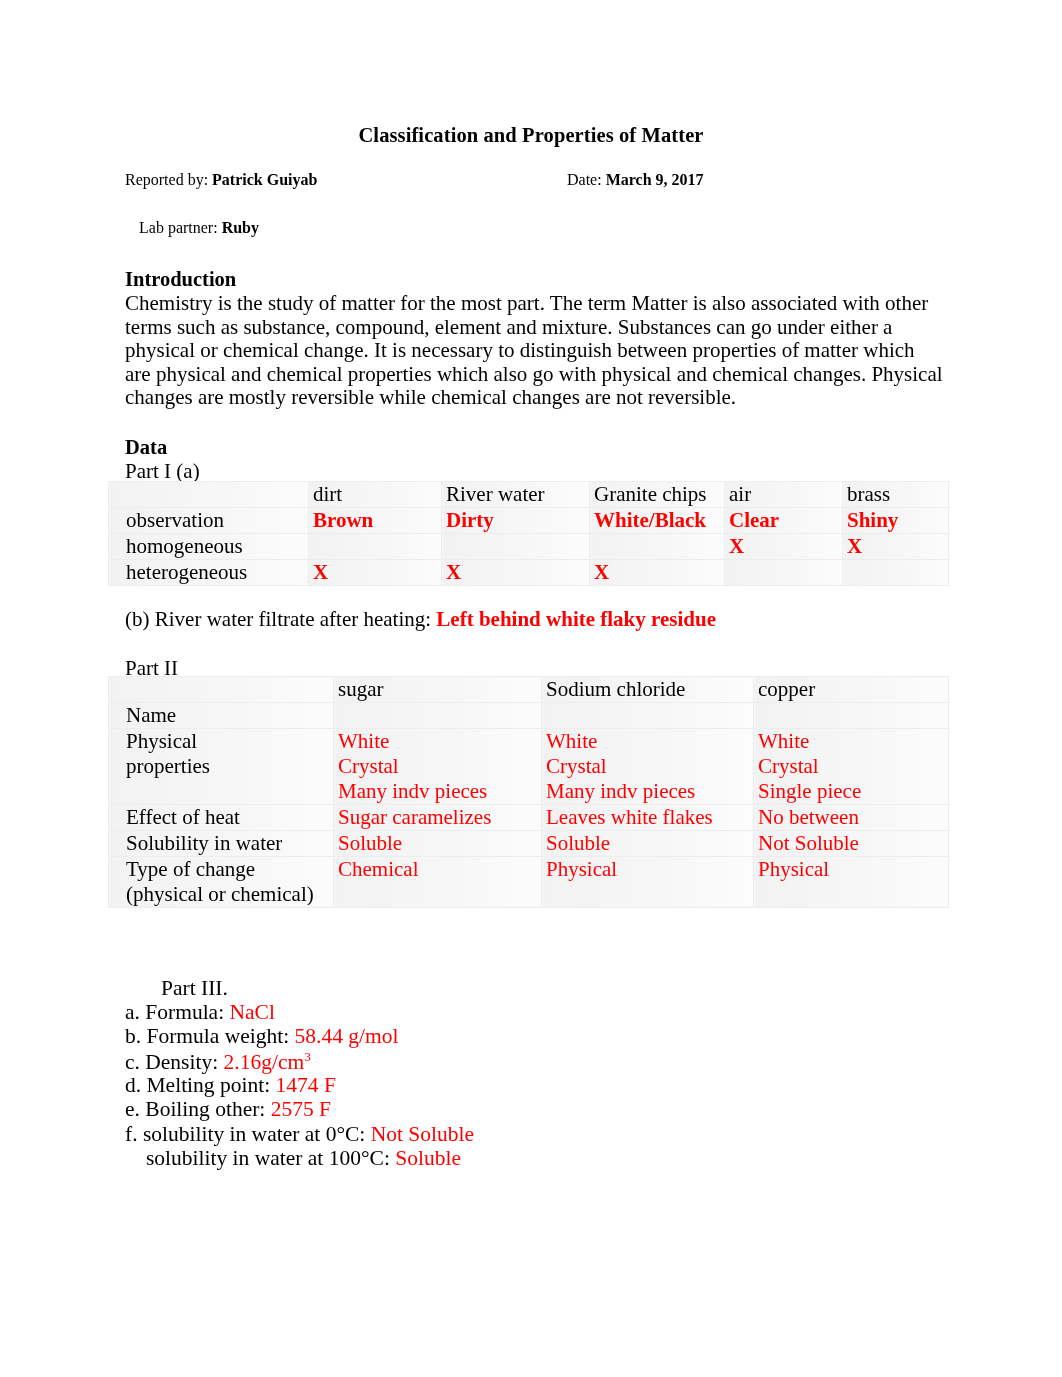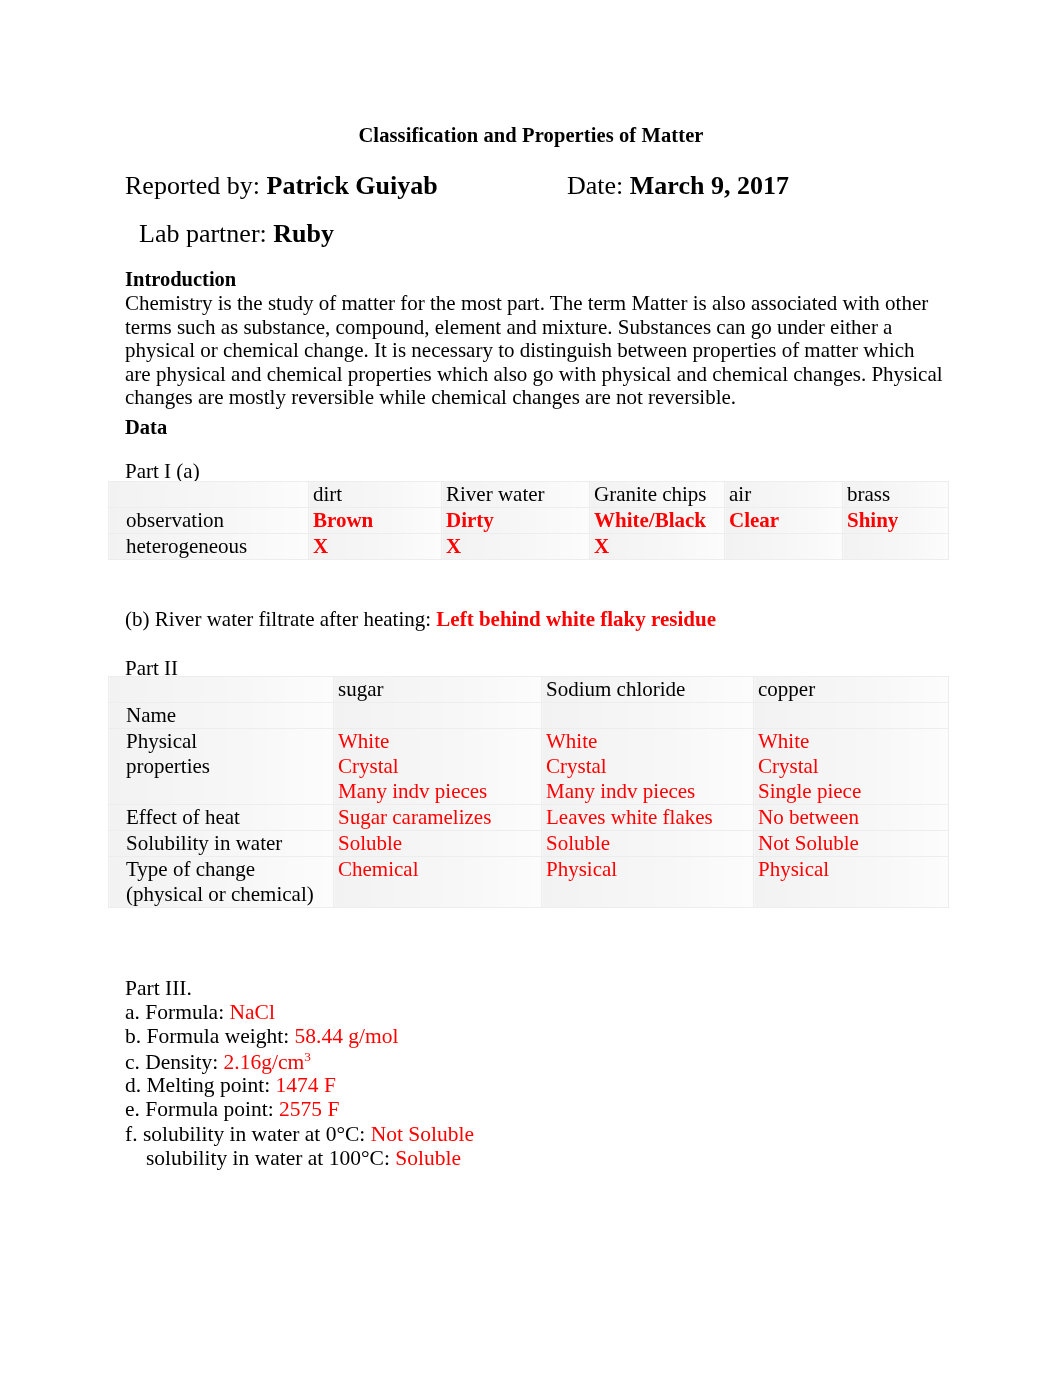--- a/index.html
+++ b/index.html
@@ -29,36 +29,36 @@
     width: 1062px;
     text-align: center;
     font-size: 20.5px;
     font-weight: bold;
     letter-spacing: 0.1px;
   }
 
   .hdr-line {
     position: absolute;
     left: 125px;
-    font-size: 26px;
+    font-size: 16px;
     white-space: nowrap;
   }
   .hdr-reported { top: 171px; }
   .hdr-date { left: 567px; top: 171px; }
   .hdr-partner { top: 219px; margin-left: 14px; }
   .b { font-weight: bold; }
 
   .sec-head {
     position: absolute;
     left: 125px;
     font-size: 20.5px;
     font-weight: bold;
   }
   #intro-heading { top: 268px; }
-  #data-heading { top: 416px; }
+  #data-heading { top: 436px; }
 
   .intro-body {
     position: absolute;
     left: 125px;
     top: 292px;
     width: 818px;
     font-size: 21px;
     color: #000000;
     line-height: 23.6px;
     text-align: left;
@@ -110,21 +110,21 @@
 
   .cellstack { display: block; }
 
   
   .p3 {
     position: absolute;
     left: 125px;
     font-size: 21.5px;
     white-space: nowrap;
   }
-  #p3-title { top: 976px; }
+  #p3-title { top: 976px; margin-left: 36px; }
   #p3-a  { top: 1000px; }
   #p3-b  { top: 1024px; }
   #p3-c  { top: 1049px; }
   #p3-d  { top: 1073px; }
   #p3-e  { top: 1097px; }
   #p3-f1 { top: 1122px; }
   #p3-f2 { top: 1146px; left: 146px; }
 
   sup { font-size: 0.62em; vertical-align: super; }
 </style>
@@ -176,20 +176,28 @@
       </tr>
       <tr>
         <td class="lbl">observation</td>
         <td class="redb">Brown</td>
         <td class="redb">Dirty</td>
         <td class="redb">White/Black</td>
         <td class="redb">Clear</td>
         <td class="redb">Shiny</td>
       </tr>
       <tr>
+        <td class="lbl">homogeneous</td>
+        <td class="redb"></td>
+        <td class="redb"></td>
+        <td class="redb"></td>
+        <td class="redb">X</td>
+        <td class="redb">X</td>
+      </tr>
+      <tr>
         <td class="lbl">heterogeneous</td>
         <td class="redb">X</td>
         <td class="redb">X</td>
         <td class="redb">X</td>
         <td class="redb"></td>
         <td class="redb"></td>
       </tr>
     </tbody>
   </table>
 
@@ -281,21 +289,21 @@
     <span>c. Density:</span>
     <span class="red"><span>2.16g/cm</span><sup>3</sup></span>
   </div>
 
   <div class="p3" id="p3-d">
     <span>d. Melting point:</span>
     <span class="red">1474 F</span>
   </div>
 
   <div class="p3" id="p3-e">
-    <span>e. Formula point:</span>
+    <span>e. Boiling other:</span>
     <span class="red">2575 F</span>
   </div>
 
   <div class="p3" id="p3-f1">
     <span>f. solubility in water at 0°C:</span>
     <span class="red">Not Soluble</span>
   </div>
 
   <div class="p3" id="p3-f2">
     <span>solubility in water at 100°C:</span>

